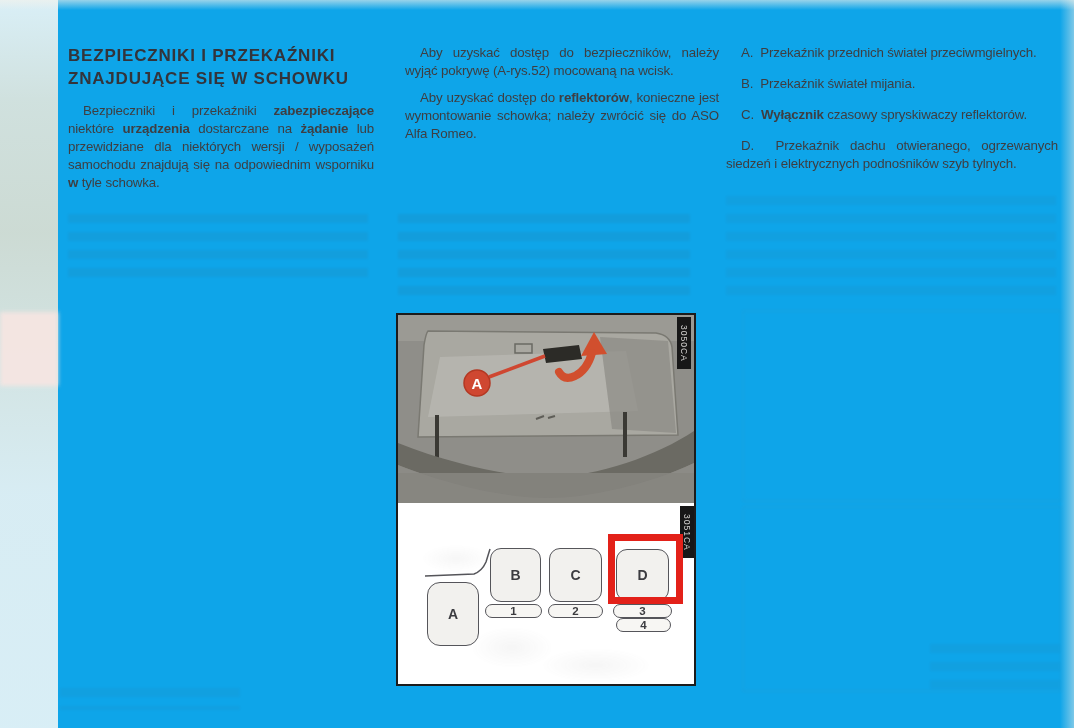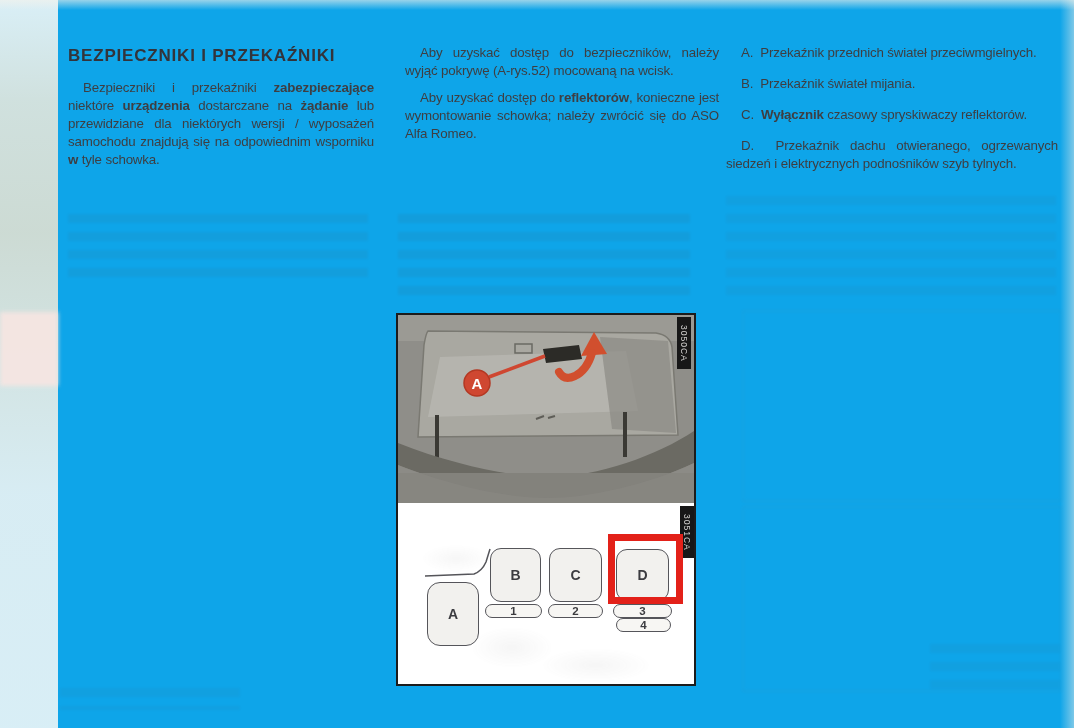--- a/index.html
+++ b/index.html
@@ -80,20 +80,21 @@
   <div class="ghost-lines" style="left:398px;top:214px;width:292px;height:88px;opacity:.08;"></div>
   <div class="ghost-lines" style="left:726px;top:196px;width:330px;height:108px;opacity:.05;"></div>
   <div class="ghost-box" style="left:742px;top:310px;width:316px;height:188px;opacity:.06;"></div>
   <div class="ghost-box" style="left:742px;top:506px;width:316px;height:182px;opacity:.06;"></div>
   <div class="ghost-lines" style="left:60px;top:688px;width:180px;height:22px;opacity:.05;"></div>
   <div class="ghost-lines" style="left:930px;top:644px;width:130px;height:48px;opacity:.05;"></div>
 
   <div class="col col-left">
     <div class="heading-block">
       <div class="heading">BEZPIECZNIKI I PRZEKAŹNIKI</div>
+      <div class="heading">ZNAJDUJĄCE SIĘ W SCHOWKU</div>
     </div>
     <p><span>Bezpieczniki i przekaźniki </span><span class="b">zabezpieczające</span><span> niektóre </span><span class="b">urządzenia</span><span> dostarczane na </span><span class="b">żądanie</span><span> lub przewidziane dla niektórych wersji / wyposażeń samochodu znajdują się na odpowiednim wsporniku </span><span class="b">w</span><span> tyle schowka.</span></p>
   </div>
 
   <div class="col col-mid">
     <p><span>Aby uzyskać dostęp do bezpieczników, należy wyjąć pokrywę (A-rys.52) mocowaną na wcisk.</span></p>
     <p><span>Aby uzyskać dostęp do </span><span class="b">reflektorów</span><span>, konieczne jest wymontowanie schowka; należy zwrócić się do ASO Alfa Romeo.</span></p>
   </div>
 
   <div class="col col-right">

